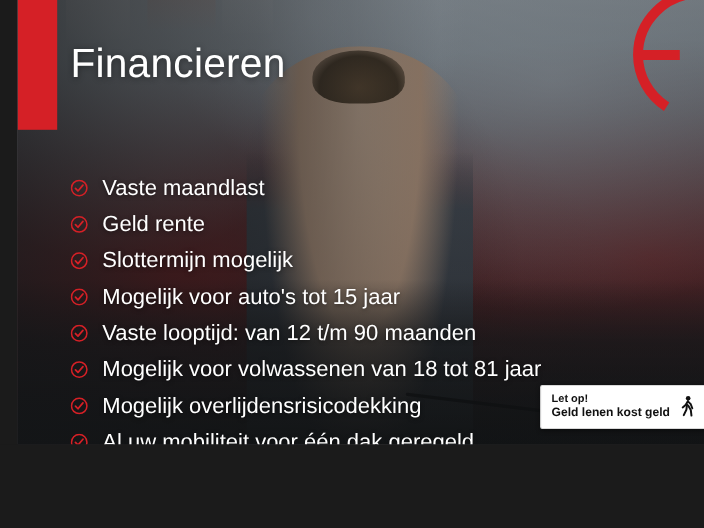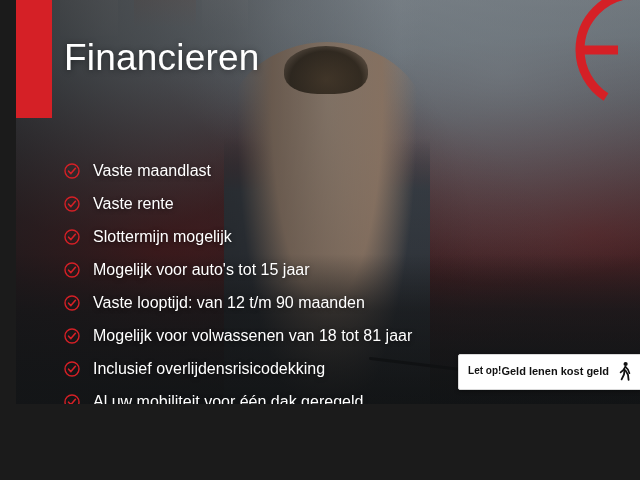--- a/index.html
+++ b/index.html
@@ -141,42 +141,42 @@
   .check {
     width: 16px;
     height: 16px;
     flex: 0 0 16px;
     margin-right: 13px;
     position: relative;
   }
   .check svg { display: block; }
   .bullet-label {
     color: #ffffff;
-    font-size: 16px;
+    font-size: 20px;
     line-height: 1;
     white-space: nowrap;
     text-shadow: 0 1px 4px rgba(0,0,0,0.5);
   }
 
   
   .warn-badge {
     position: absolute;
     right: 14px;
     bottom: 14px;
     background: #ffffff;
     border: 1px solid #d9d9d9;
     border-radius: 2px;
     padding: 6px 8px 6px 9px;
     display: flex;
     align-items: center;
     box-shadow: 0 1px 4px rgba(0,0,0,0.4);
   }
   .warn-text {
     display: flex;
-    flex-direction: row;
+    flex-direction: column;
     margin-right: 8px;
   }
   .warn-line1 {
     color: #111111;
     font-size: 10px;
     font-weight: bold;
     line-height: 1.25;
   }
   .warn-line2 {
     color: #111111;
@@ -242,21 +242,21 @@
       <span class="bullet-label">Vaste maandlast</span>
     </div>
 
     <div class="bullet-row">
       <span class="check">
         <svg width="16" height="16" viewBox="0 0 16 16">
           <circle cx="8" cy="8" r="7" fill="none" stroke="#d52026" stroke-width="1.4"></circle>
           <path d="M4.6 8.2 L6.9 10.6 L11.4 5.3" fill="none" stroke="#d52026" stroke-width="1.6" stroke-linecap="round" stroke-linejoin="round"></path>
         </svg>
       </span>
-      <span class="bullet-label">Vaste rente</span>
+      <span class="bullet-label">Geld rente</span>
     </div>
 
     <div class="bullet-row">
       <span class="check">
         <svg width="16" height="16" viewBox="0 0 16 16">
           <circle cx="8" cy="8" r="7" fill="none" stroke="#d52026" stroke-width="1.4"></circle>
           <path d="M4.6 8.2 L6.9 10.6 L11.4 5.3" fill="none" stroke="#d52026" stroke-width="1.6" stroke-linecap="round" stroke-linejoin="round"></path>
         </svg>
       </span>
       <span class="bullet-label">Slottermijn mogelijk</span>
@@ -292,21 +292,21 @@
       <span class="bullet-label">Mogelijk voor volwassenen van 18 tot 81 jaar</span>
     </div>
 
     <div class="bullet-row">
       <span class="check">
         <svg width="16" height="16" viewBox="0 0 16 16">
           <circle cx="8" cy="8" r="7" fill="none" stroke="#d52026" stroke-width="1.4"></circle>
           <path d="M4.6 8.2 L6.9 10.6 L11.4 5.3" fill="none" stroke="#d52026" stroke-width="1.6" stroke-linecap="round" stroke-linejoin="round"></path>
         </svg>
       </span>
-      <span class="bullet-label">Inclusief overlijdensrisicodekking</span>
+      <span class="bullet-label">Mogelijk overlijdensrisicodekking</span>
     </div>
 
     <div class="bullet-row">
       <span class="check">
         <svg width="16" height="16" viewBox="0 0 16 16">
           <circle cx="8" cy="8" r="7" fill="none" stroke="#d52026" stroke-width="1.4"></circle>
           <path d="M4.6 8.2 L6.9 10.6 L11.4 5.3" fill="none" stroke="#d52026" stroke-width="1.6" stroke-linecap="round" stroke-linejoin="round"></path>
         </svg>
       </span>
       <span class="bullet-label">Al uw mobiliteit voor één dak geregeld</span>

